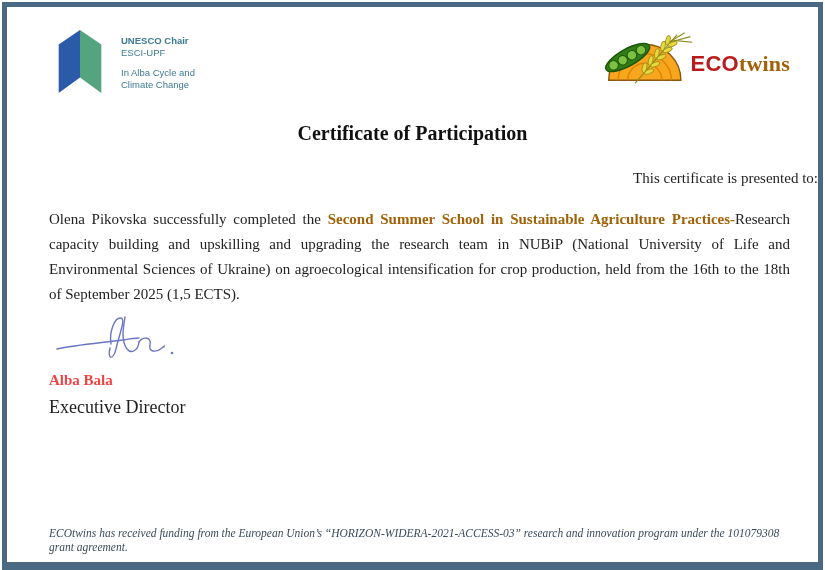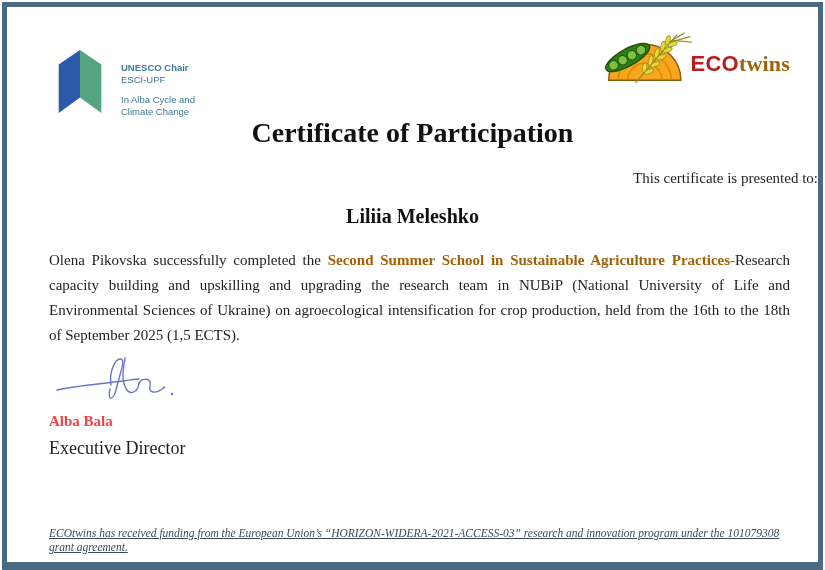--- a/index.html
+++ b/index.html
@@ -2,47 +2,47 @@
 <html><head>
 <meta charset="utf-8">
 <style>
   html,body{margin:0;padding:0;width:825px;height:570px;background:#fff;overflow:hidden;}
   body{font-family:"Liberation Serif", serif;color:#1f1f1f;}
   .cert{position:absolute;top:2px;left:2px;right:2px;bottom:0;
         border:5px solid #4a6a84;border-bottom-width:8px;background:#fff;box-sizing:border-box;}
   
   .logos-row{display:flex;justify-content:space-between;align-items:flex-start;
              padding:16px 28px 0 42px;height:76px;}
-  .unesco{display:flex;align-items:flex-end;margin-top:20px;}
+  .unesco{display:flex;align-items:center;}
   .unesco-text{margin-left:10px;padding-top:5px;font-family:"Liberation Sans",sans-serif;
                color:#3d7a93;font-size:9.5px;line-height:11.5px;}
   .unesco-text .b{font-weight:bold;}
   .unesco-text .gap{margin-top:9px;}
   .ecotwins{display:flex;align-items:flex-end;margin-top:6px;}
   .eco-word{font-family:"Liberation Sans",sans-serif;font-weight:bold;font-size:22px;
             letter-spacing:.2px;margin-left:-7px;margin-bottom:9px;white-space:nowrap;}
   .eco-green{color:#b91c1c;}
   .eco-orange{color:#a16207;font-family:Liberation Serif, serif;}
   
-  h1.title{margin:20px 0 0;text-align:center;font-size:28px;line-height:28px;
+  h1.title{margin:20px 0 0;text-align:center;font-size:20px;line-height:28px;
            font-weight:bold;color:#111;}
   .presented{margin:22px 0 0;text-align:right;font-size:15px;line-height:18px;}
   h2.recipient{margin:17px 0 0;text-align:center;font-size:20px;line-height:24px;
                font-weight:bold;color:#111;}
   .bodytext{margin:20px 28px 0 42px;font-size:15px;line-height:25px;
             text-align:justify;color:#222;}
   .bodytext b{color:#a16207;margin-top:16px;}
   
   .signature{display:block;margin:4px 0 0 48px;}
   .signer-name{margin:8px 0 0 42px;font-size:15px;font-weight:bold;line-height:18px;color:#ef4444;}
   .signer-role{margin:9px 0 0 42px;font-size:18px;line-height:18px;}
   .signer-org{margin:8px 0 0 42px;font-size:15px;line-height:18px;}
   
   .footer{position:absolute;left:42px;right:28px;bottom:8px;
-          font-size:11.5px;font-style:italic;color:#3a4a5a;line-height:14px;text-decoration:underline;}
+          font-size:11.5px;font-style:italic;color:#3a4a5a;line-height:14px;}
 </style>
 </head>
 <body>
 
 <div class="cert">
 
   <div class="logos-row">
     <div class="unesco">
       <svg width="62" height="74" viewBox="0 0 64 76">
         <polygon points="10,22 32,7 32,56 10,72" fill="#2b5ba8"></polygon>
@@ -101,21 +101,20 @@
         </g>
       </svg>
       <div class="eco-word"><span class="eco-green">ECO</span><span class="eco-orange">twins</span></div>
     </div>
   </div>
 
   <h1 class="title">Certificate of Participation</h1>
 
   <p class="presented">This certificate is presented to:</p>
 
-  <h2 class="recipient">Liliia Meleshko</h2>
 
   <p class="bodytext"><span>Olena Pikovska successfully completed the </span><b>Second Summer School in Sustainable Agriculture Practices-</b><span>Research capacity building and upskilling and upgrading the research team in NUBiP (National University of Life and Environmental Sciences of Ukraine) on agroecological intensification for crop production, held from the 16th to the 18th of September 2025 (1,5 ECTS).</span></p>
 
   <svg class="signature" width="130" height="52" viewBox="0 0 130 52">
     <g fill="none" stroke="#6a75c4" stroke-width="1.4" stroke-linecap="round">
       <path d="M2,38 C20,34 45,32 68,29 C74,28 80,27 84,27"></path>
       <path d="M56,33 C54,20 60,6 66,7 C71,8 64,24 61,38 C58,50 52,48 55,37"></path>
       <path d="M70,6 C68,18 66,30 72,38 C76,43 83,40 84,31"></path>
       <path d="M84,31 C88,25 97,26 95,34 C93,41 101,42 107,37 C109,35 110,34 109,36"></path>
     </g>

